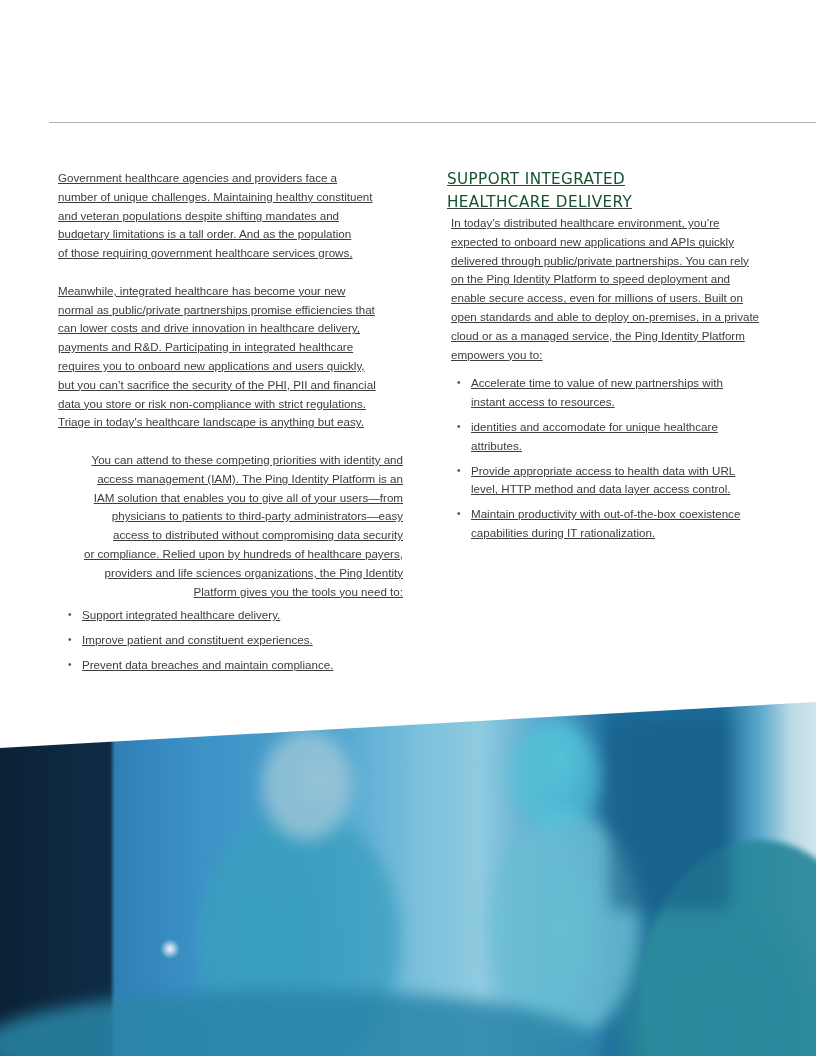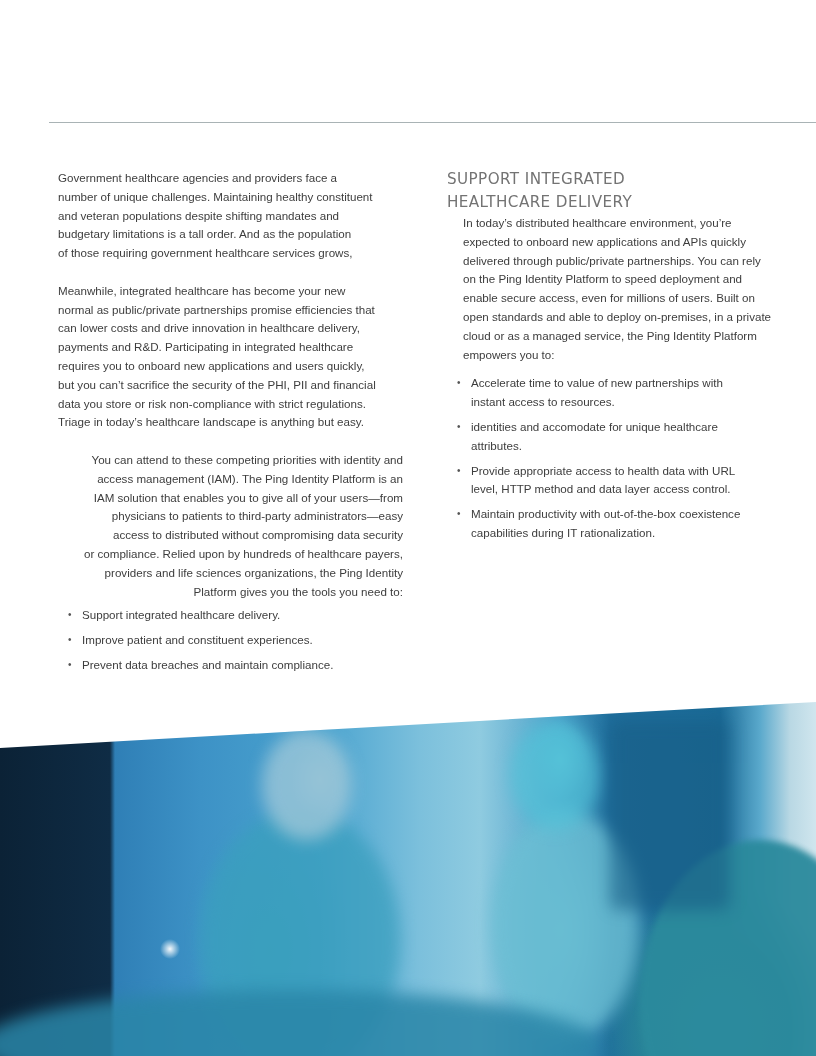--- a/index.html
+++ b/index.html
@@ -21,20 +21,21 @@
       top: 122px;
       width: 767px;
       height: 1px;
       background: #a9b3b5;
     }
     .col {
       position: absolute;
       font-size: 11.6px;
       line-height: 18.8px;
       color: #3d3d3d;
+      text-decoration: underline;
     }
     .col-left {
       left: 58px;
       top: 169px;
       width: 345px;
     }
     .col-right {
       left: 447px;
       top: 168px;
       width: 330px;
@@ -62,33 +63,33 @@
       top: 0;
       font-size: 10px;
       color: #555;
     }
     .bullets li .line {
       display: block;
       white-space: nowrap;
     }
     .heading {
       font-family: "DejaVu Sans", "Liberation Sans", sans-serif;
-      color: #737373;
+      color: #14532d;
       font-size: 15.2px;
       line-height: 23px;
       letter-spacing: 0.4px;
       margin: 0 0 0 0;
       font-weight: normal;
     }
     .heading .line {
       display: block;
       white-space: nowrap;
     }
     .right-intro {
-      margin: 0 0 10px 16px;
+      margin: 0 0 10px 4px;
     }
     .right-intro .line {
       display: block;
       white-space: nowrap;
     }
     .photo {
       position: absolute;
       left: 0;
       top: 700px;
       width: 816px;

